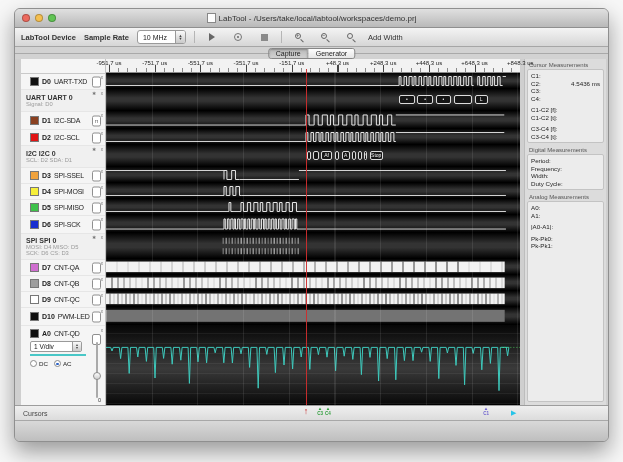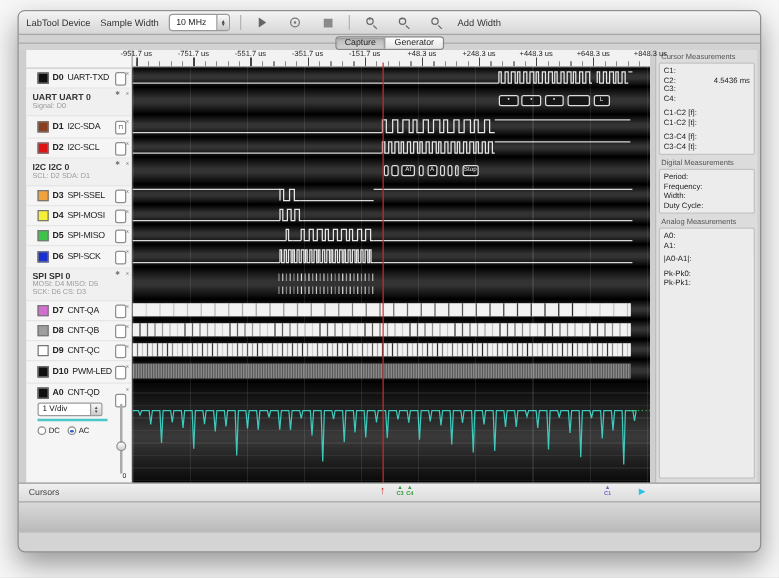--- a/index.html
+++ b/index.html
@@ -9,21 +9,21 @@
   
   #titlebar{height:18px;background:linear-gradient(#e0e0e0,#b9b9b9);border-bottom:1px solid #8f8f8f;
     position:relative;display:flex;align-items:center;justify-content:center;}
   .tl{position:absolute;top:5px;width:8px;height:8px;border-radius:50%;border:1px solid rgba(0,0,0,.25);box-sizing:border-box;}
   #tl-close{left:7px;background:#ec6a5e;}#tl-min{left:20px;background:#f5bf4f;}#tl-zoom{left:33px;background:#61c454;}
   #title-text{font-size:8px;color:#333;display:flex;align-items:center;gap:3px;}
   #proxy-icon{width:7px;height:8px;background:#fdfdfd;border:1px solid #888;display:inline-block;}
   
   #toolbar{height:18px;background:linear-gradient(#f4f4f4,#d6d6d6);border-bottom:1px solid #a6a6a6;
     display:flex;align-items:center;font-size:7.5px;color:#222;padding:0 6px;gap:8px;}
-  .tb-label{font-weight:normal;color:#333;}
+  .tb-label{font-weight:bold;color:#333;}
   #sample-rate-select{display:flex;align-items:center;height:12px;background:#fff;border:1px solid #9a9a9a;border-radius:3px;overflow:hidden;}
   #sample-rate-select .val{padding:0 8px 0 5px;font-size:7px;}
   #sample-rate-select .stepper{width:9px;height:12px;background:linear-gradient(#fbfbfb,#c9c9c9);border-left:1px solid #9a9a9a;
     display:flex;flex-direction:column;align-items:center;justify-content:center;font-size:4px;line-height:3px;color:#444;}
   .tb-sep{width:1px;height:12px;background:#b5b5b5;}
   .tb-btn{width:18px;height:13px;display:flex;align-items:center;justify-content:center;color:#555;}
   .glyph-play{width:0;height:0;border-left:6px solid #666;border-top:4px solid transparent;border-bottom:4px solid transparent;}
   .glyph-stop{width:7px;height:7px;background:#8a8a8a;}
   .glyph-cont{width:8px;height:8px;border:1.5px solid #777;border-radius:50%;box-sizing:border-box;position:relative;}
   .glyph-cont::after{content:"";position:absolute;left:2px;top:2px;width:1.5px;height:1.5px;background:#777;border-radius:50%;}
@@ -104,24 +104,33 @@
   #cursorbar .cb-label{font-size:7px;color:#444;padding-left:8px;}
   .marker{position:absolute;top:1px;display:flex;flex-direction:column;align-items:center;line-height:1;transform:translateX(-50%);}
   .marker .arr{font-size:6px;}
   .marker .mlab{font-size:4.5px;font-weight:bold;}
   #footer{height:24px;background:linear-gradient(#d9d9d9,#b9b9b9);}
 </style>
 </head>
 <body>
 
 <div id="window">
+  <div id="titlebar">
+    <span class="tl" id="tl-close"></span>
+    <span class="tl" id="tl-min"></span>
+    <span class="tl" id="tl-zoom"></span>
+    <span id="title-text">
+      <span id="proxy-icon"></span>
+      <span>LabTool - /Users/take/local/labtool/workspaces/demo.prj</span>
+    </span>
+  </div>
 
   <div id="toolbar">
     <span class="tb-label">LabTool Device</span>
-    <span class="tb-label">Sample Width</span>
+    <span class="tb-label">Sample Rate</span>
     <span id="sample-rate-select">
       <span class="val">10 MHz</span>
       <span class="stepper">
           <span>▲</span>
           <span>▼</span>
         </span>
     </span>
     <span class="tb-sep"></span>
     <span class="tb-btn">
         <span class="glyph-play"></span>

